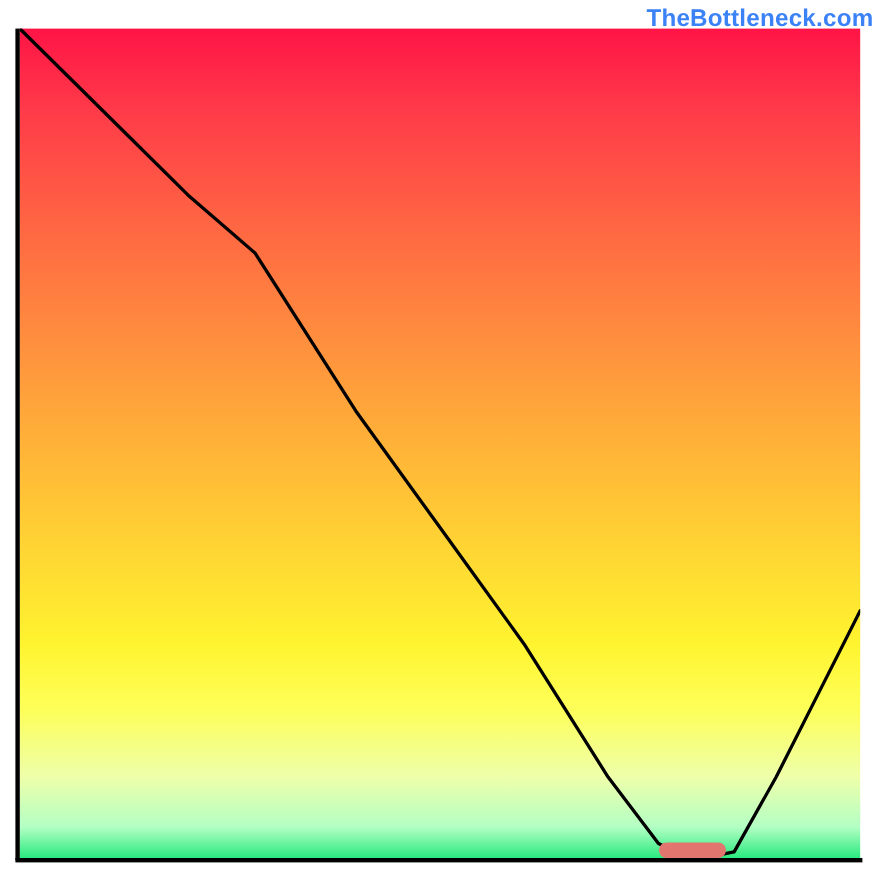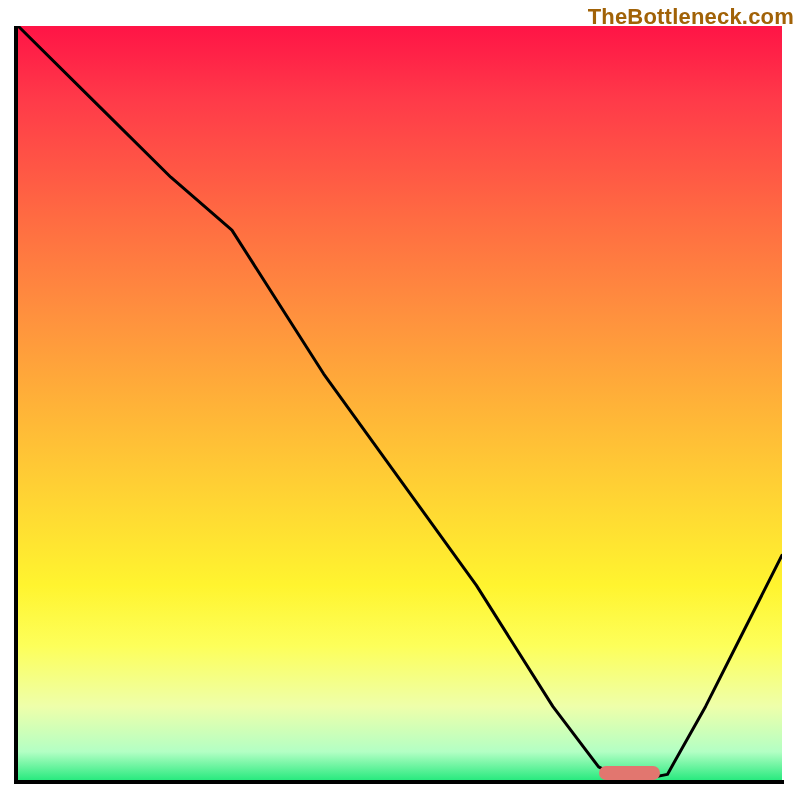--- a/index.html
+++ b/index.html
@@ -15,21 +15,21 @@
     width: 800px;
     height: 800px;
   }
   .watermark {
     position: absolute;
     top: 4px;
     right: 6px;
     font-family: Arial, Helvetica, sans-serif;
     font-size: 22px;
     font-weight: 600;
-    color: #a16207;
+    color: #3b82f6;
     letter-spacing: 0.2px;
   }
   .plot-area {
     position: absolute;
     left: 18px;
     top: 26px;
     width: 764px;
     height: 756px;
     box-sizing: border-box;
   }

